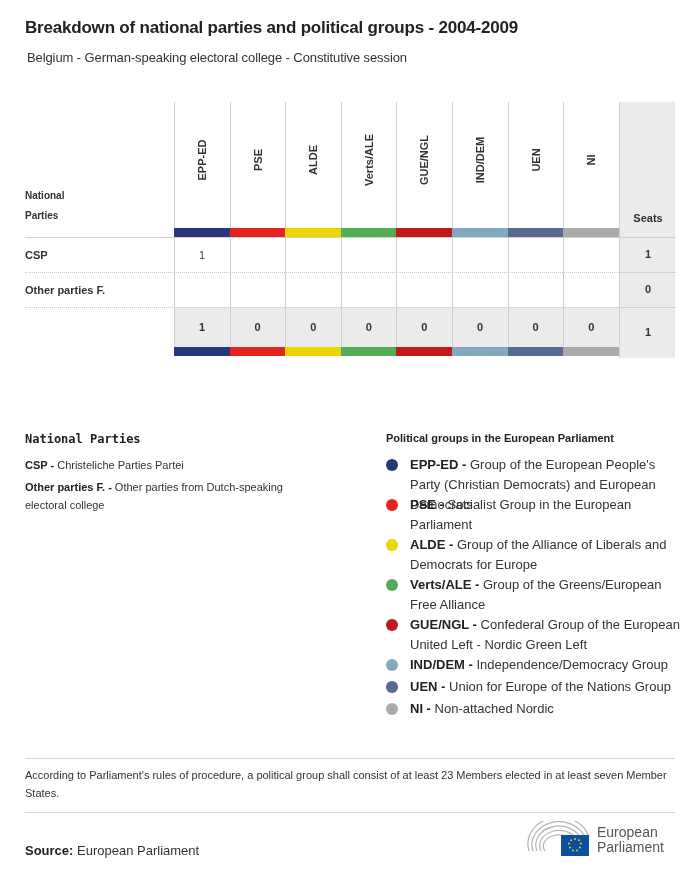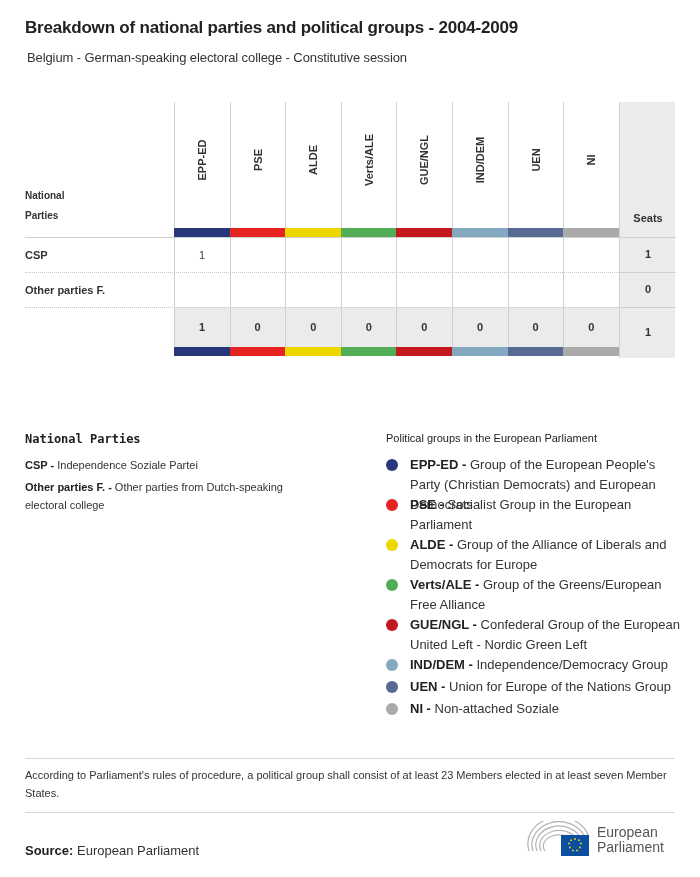--- a/index.html
+++ b/index.html
@@ -24,21 +24,21 @@
   .total-cell { position: absolute; width: 56px; top: 205px; height: 40px; text-align: center; font-size: 11px; font-weight: bold; line-height: 40px; color: #333; }
   .seats-col { position: absolute; left: 594px; top: 0; width: 56px; height: 256px; background: #ebebeb; border-left: 1px solid #d0d0d0; }
   .seats-hdr { position: absolute; left: 0; top: 110px; width: 56px; text-align: center; font-size: 11px; font-weight: bold; color: #333; }
   .seats-cell { position: absolute; left: 0; width: 56px; text-align: center; font-size: 11px; font-weight: bold; color: #333; }
   .seats-line { position: absolute; left: 0; width: 56px; height: 1px; background: #d0d0d0; }
 
   
   .np-title { position: absolute; left: 25px; top: 432px; font-family: "DejaVu Sans Mono", monospace; font-size: 12px; font-weight: bold; color: #222; }
   .np-item { position: absolute; left: 25px; width: 300px; font-size: 11px; line-height: 18px; color: #333; }
   .np-item b, .pg-item b { color: #222; }
-  .pg-title { position: absolute; left: 386px; top: 432px; font-size: 11px; font-weight: normal; color: #222; }
+  .pg-title { position: absolute; left: 386px; top: 432px; font-size: 11px; font-weight: bold; color: #222; }
   .pg-item { position: absolute; left: 386px; width: 295px; font-size: 13px; line-height: 20px; color: #333; padding-left: 24px; }
   .dot { position: absolute; left: 0; top: 4px; width: 12px; height: 12px; border-radius: 50%; }
 
   .rule { position: absolute; left: 25px; width: 650px; height: 1px; background: #d8d8d8; }
   .note { position: absolute; left: 25px; top: 766px; width: 650px; font-size: 11px; line-height: 18px; color: #333; }
   .source { position: absolute; left: 25px; top: 843px; font-size: 13px; color: #333; }
   .source b { color: #222; }
   .logo { position: absolute; left: 527px; top: 821px; width: 150px; height: 38px; }
   .logo-text { position: absolute; left: 70px; top: 4px; font-size: 14px; font-weight: normal; color: #555; line-height: 15px; }
 </style>
@@ -140,33 +140,33 @@
     <div class="seats-line" style="top:135px"></div>
     <div class="seats-cell" style="top:135px;line-height:35px">1</div>
     <div class="seats-line" style="top:170px"></div>
     <div class="seats-cell" style="top:170px;line-height:35px">0</div>
     <div class="seats-line" style="top:205px"></div>
     <div class="seats-cell" style="top:205px;line-height:50px">1</div>
   </div>
 </div>
 
 <div class="np-title">National Parties</div>
-<div class="np-item" style="top:456px"><b>CSP -</b> <span>Independence Soziale Partei</span></div>
+<div class="np-item" style="top:456px"><b>CSP -</b> <span>Christeliche Parties Partei</span></div>
 <div class="np-item" style="top:478px"><b>Other parties F. -</b> <span>Other parties from Dutch-speaking electoral college</span></div>
 
 <div class="pg-title">Political groups in the European Parliament</div>
 <div id="pg-list">
     <div class="pg-item" style="top: 455px;"><span class="dot" style="background: rgb(40, 55, 121);"></span><b>EPP-ED -</b> <span>Group of the European People's Party (Christian Democrats) and European Democrats</span></div>
     <div class="pg-item" style="top: 495px;"><span class="dot" style="background: rgb(229, 36, 33);"></span><b>PSE -</b> <span>Socialist Group in the European Parliament</span></div>
     <div class="pg-item" style="top: 535px;"><span class="dot" style="background: rgb(236, 216, 0);"></span><b>ALDE -</b> <span>Group of the Alliance of Liberals and Democrats for Europe</span></div>
     <div class="pg-item" style="top: 575px;"><span class="dot" style="background: rgb(82, 174, 86);"></span><b>Verts/ALE -</b> <span>Group of the Greens/European Free Alliance</span></div>
     <div class="pg-item" style="top: 615px;"><span class="dot" style="background: rgb(194, 25, 31);"></span><b>GUE/NGL -</b> <span>Confederal Group of the European United Left - Nordic Green Left</span></div>
     <div class="pg-item" style="top: 655px;"><span class="dot" style="background: rgb(130, 169, 192);"></span><b>IND/DEM -</b> <span>Independence/Democracy Group</span></div>
     <div class="pg-item" style="top: 677px;"><span class="dot" style="background: rgb(88, 105, 147);"></span><b>UEN -</b> <span>Union for Europe of the Nations Group</span></div>
-    <div class="pg-item" style="top: 699px;"><span class="dot" style="background: rgb(170, 170, 170);"></span><b>NI -</b> <span>Non-attached Soziale</span></div>
+    <div class="pg-item" style="top: 699px;"><span class="dot" style="background: rgb(170, 170, 170);"></span><b>NI -</b> <span>Non-attached Nordic</span></div>
   </div>
 
 <div class="rule" style="top:758px"></div>
 <div class="note">According to Parliament's rules of procedure, a political group shall consist of at least 23 Members elected in at least seven Member States.</div>
 <div class="rule" style="top:812px"></div>
 
 <div class="source"><b>Source:</b> <span>European Parliament</span></div>
 
 <div class="logo">
   <svg width="66" height="38" viewBox="0 0 66 38">

